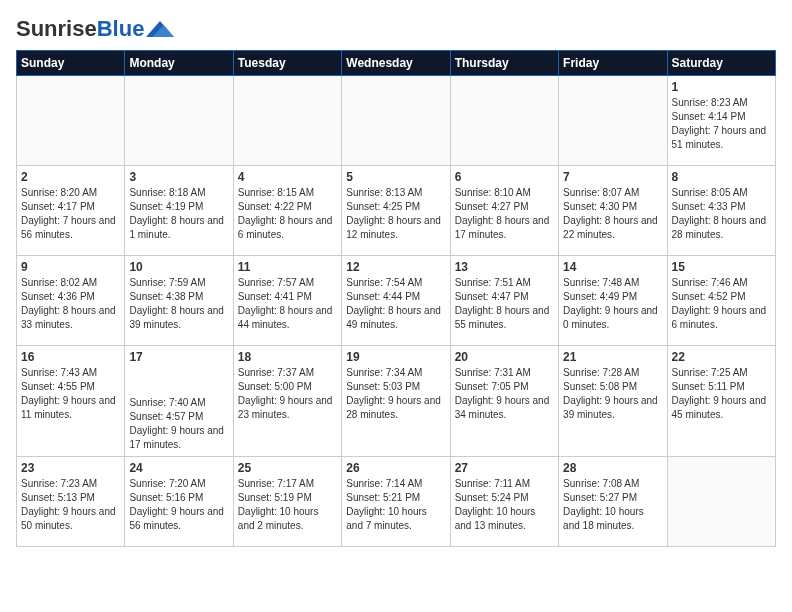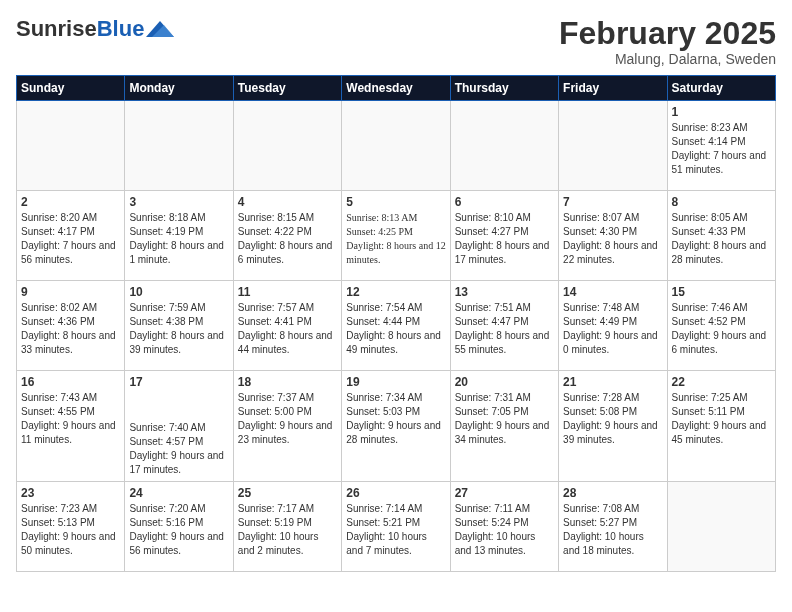--- a/index.html
+++ b/index.html
@@ -92,24 +92,20 @@
         <span class="logo-letters">
           <span class="general">Sunrise</span><span class="blue-text">Blue</span>
         </span>
         <svg class="logo-svg" width="28" height="20" viewBox="0 0 28 20">
           <polygon points="0,18 14,2 28,18" fill="#1a5fb4"></polygon>
           <polygon points="6,18 18,6 28,18" fill="#4a90d9" opacity="0.7"></polygon>
         </svg>
       </div>
     </div>
   </div>
-  <div class="title-block">
-    <div class="calendar-title">February 2025</div>
-    <div class="calendar-subtitle">Malung, Dalarna, Sweden</div>
-  </div>
 </div>
 
 <table>
   <thead>
     <tr>
     <th>Sunday</th>
         <th>Monday</th>
         <th>Tuesday</th>
         <th>Wednesday</th>
         <th>Thursday</th>
@@ -146,21 +142,21 @@
 Daylight: 8 hours and 1 minute.</div>
         </td>
         <td>
           <span class="day-number">4</span>
           <div class="day-info" style="white-space: pre-line;">Sunrise: 8:15 AM
 Sunset: 4:22 PM
 Daylight: 8 hours and 6 minutes.</div>
         </td>
         <td>
           <span class="day-number">5</span>
-          <div class="day-info" style="white-space: pre-line; font-family: Liberation Serif, serif;">Sunrise: 8:13 AM
+          <div class="day-info" style="white-space: pre-line;">Sunrise: 8:13 AM
 Sunset: 4:25 PM
 Daylight: 8 hours and 12 minutes.</div>
         </td>
         <td>
           <span class="day-number">6</span>
           <div class="day-info" style="white-space: pre-line;">Sunrise: 8:10 AM
 Sunset: 4:27 PM
 Daylight: 8 hours and 17 minutes.</div>
         </td>
         <td>

